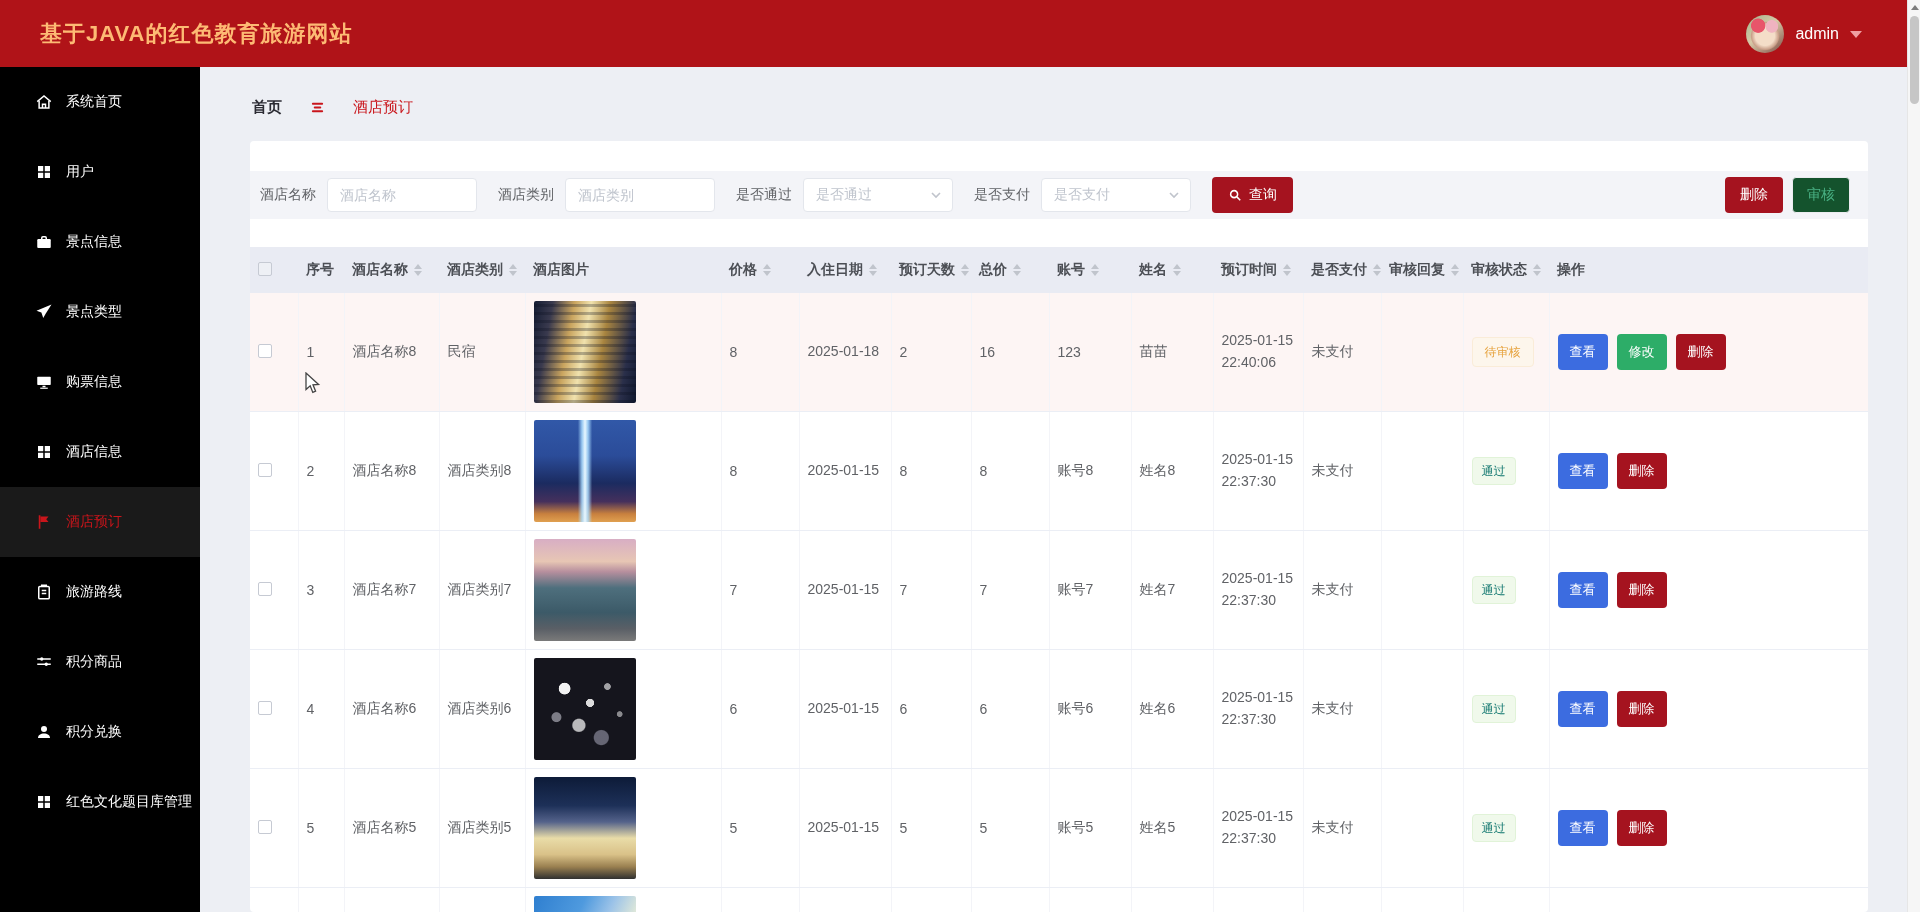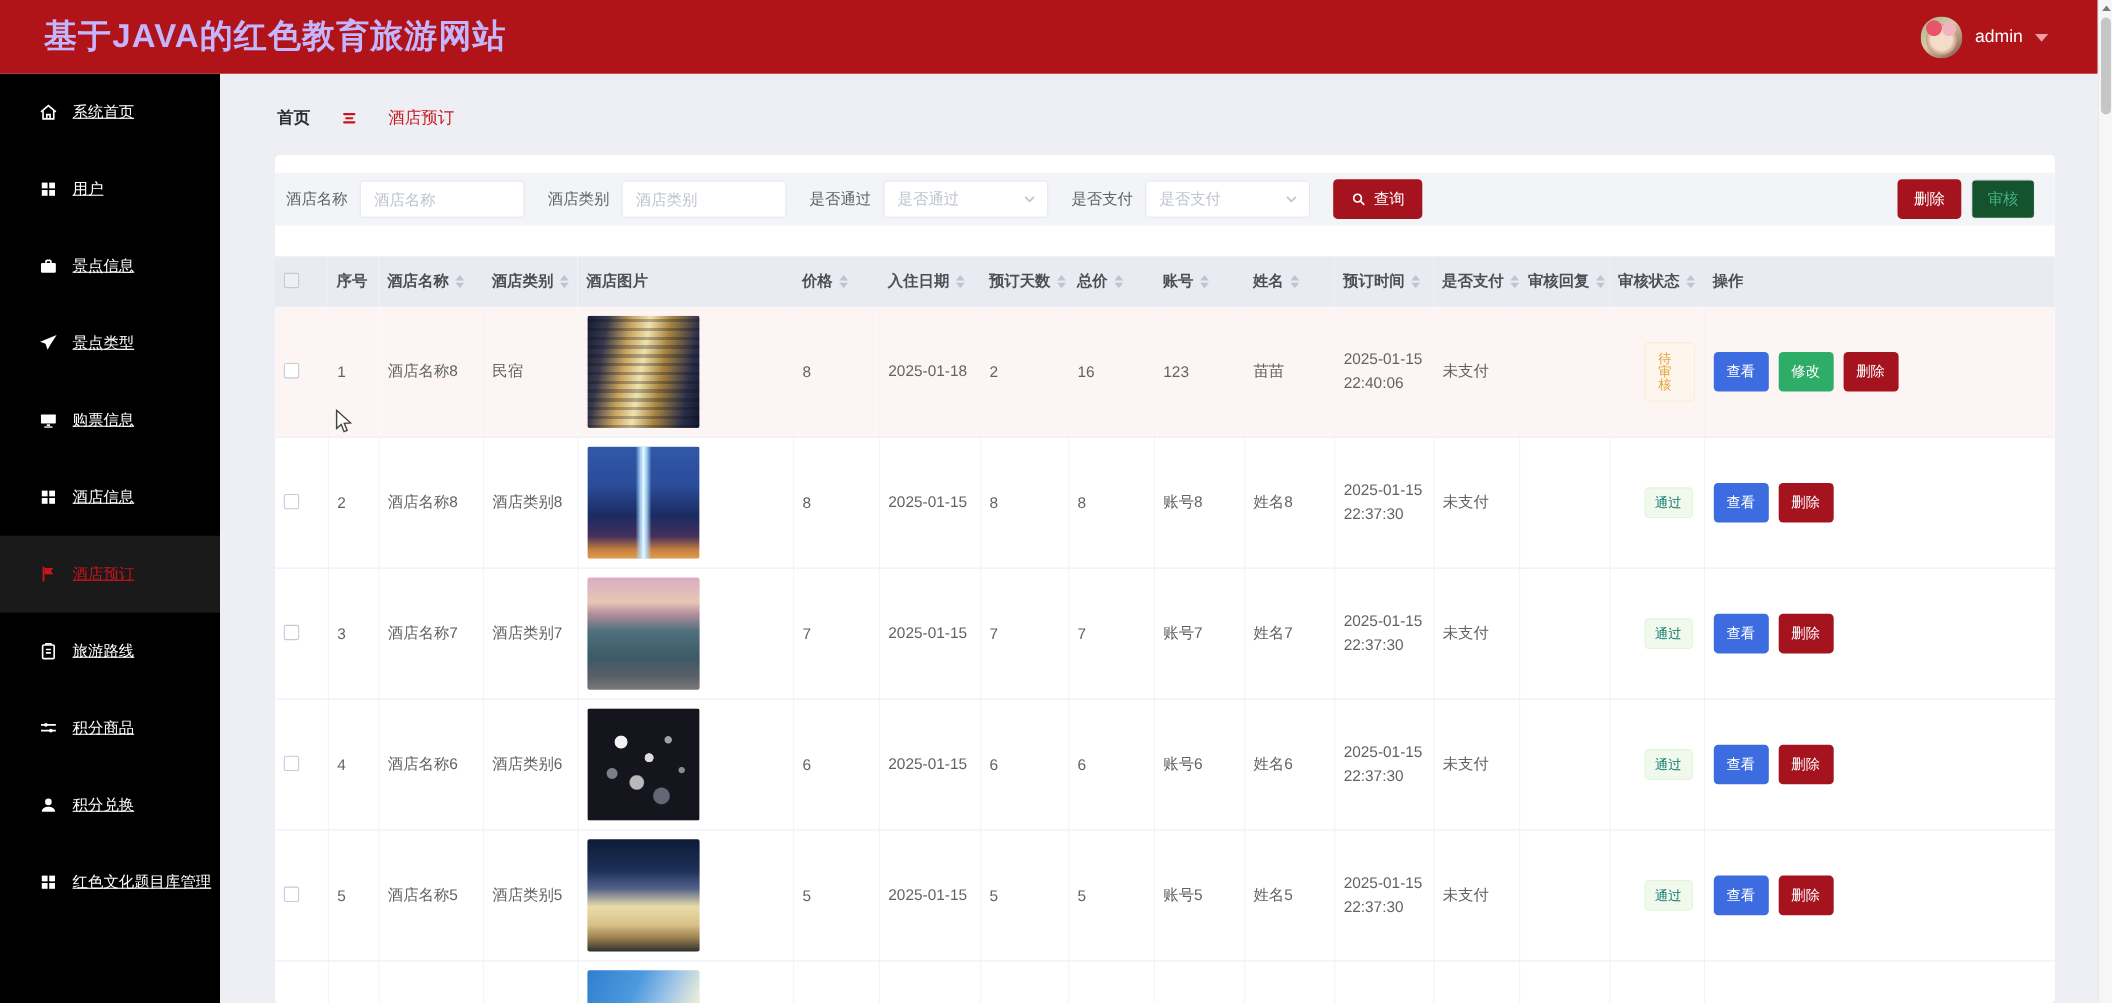--- a/index.html
+++ b/index.html
@@ -7,53 +7,53 @@
   html,body { width:1920px; height:912px; overflow:hidden; }
   body {
     font-family:"Liberation Sans","DejaVu Sans",sans-serif;
     background:#edeff4; position:relative; color:#606266;
   }
   
   .app-header {
     height:67px; background:#b01318; display:flex; align-items:center;
     justify-content:space-between; padding:0 58px 0 40px; position:relative; z-index:5;
   }
-  .app-title { color:#c4b5fd; font-size:30px; font-weight:bold; letter-spacing:1px; }
+  .app-title { color:#fdba74; font-size:22px; font-weight:bold; letter-spacing:1px; }
   .user-area { display:flex; align-items:center; gap:11px; cursor:pointer;justify-content:flex-end; }
   .avatar {
     width:38px; height:38px; border-radius:50%;
     background:
       radial-gradient(circle at 32% 28%, #e8556a 0 18%, transparent 20%),
       radial-gradient(circle at 68% 30%, #f0b3c0 0 16%, transparent 18%),
       radial-gradient(circle at 50% 55%, #f4ddc8 0 34%, #caa08a 48%, transparent 52%),
       linear-gradient(140deg, #9fb58a 0%, #d8c9a8 45%, #7e4b43 100%);
   }
   .username { color:#fff; font-size:16px; }
   .caret-down {
     width:0; height:0; border-left:6px solid transparent; border-right:6px solid transparent;
     border-top:7px solid #ef9fa2; margin-top:2px;
   }
   
   .layout { display:flex; height:845px; }
   .sidebar { width:200px; background:#000; flex-shrink:0; color:#fff; }
   .side-item {
     height:70px; display:flex; align-items:center; gap:13px;
-    padding-left:35px; font-size:14px; cursor:pointer; color:#fff;text-decoration:underline;
+    padding-left:35px; font-size:14px; cursor:pointer; color:#fff;
   }
   .side-item.active { background:#1a1a1a; color:#c9151b; }
   .icon { display:inline-flex; }
   .side-item .icon svg { width:18px; height:18px; }
   .main { flex:1; padding:28px 52px 0 50px; min-width:0; }
   
   .breadcrumb { display:flex; align-items:center; gap:28px; height:24px; margin:0 0 22px 2px; }
   .crumb-home { font-size:15px; font-weight:bold; color:#2b2b33; cursor:pointer; }
   .crumb-sep svg { width:15px; height:15px; display:block; }
   .crumb-current { font-size:15px; color:#c9151b; }
   
-  .card { background:#fff; border-radius:4px; padding-top:16px; height:771px; overflow:hidden; }
+  .card { background:#fff; border-radius:4px; padding-top:30px; height:771px; overflow:hidden; }
   
   .filter-bar {
     height:48px; background:#f3f4f8; display:flex; align-items:center;
     padding:0 18px 0 10px; margin-bottom:28px;
   }
   .f-group { display:flex; align-items:center; gap:11px; margin-right:21px; }
   .f-label { font-size:14px; color:#606266; white-space:nowrap; }
   .f-input {
     width:150px; height:34px; background:#fff; border:1px solid #e3e6ec; border-radius:4px;
     padding:0 12px; font-size:14px; color:#606266; outline:none;
@@ -133,21 +133,21 @@
       radial-gradient(circle 5px at 84% 55%, rgba(255,255,255,.5) 0 50%, rgba(0,0,0,0) 65%);
   }
   .img-cathedral-night {
     background-image:
       linear-gradient(to bottom, #0d1b38 0%, #1d3058 28%, #54628a 44%, #e9dca8 60%, #d9c188 76%, #9a8050 88%, #303030 100%);
   }
   .img-day-building {
     background-image:
       linear-gradient(115deg, #2f7fd0 0%, #4f9ade 35%, #9cc3e8 55%, #e6ecd8 75%, #c9d4ae 100%);
   }
-  .badge { display:inline-block; border-radius:4px; font-size:12px; line-height:1;margin-left:23px; }
+  .badge { display:inline-block; border-radius:4px; font-size:12px; line-height:1; }
   .badge.pending { background:#fdf6ec; border:1px solid #faecd8; color:#e6a23c; padding:8px 12px; }
   .badge.pass    { background:#f0f9eb; border:1px solid #e1f3d8; color:#0f766e; padding:7px 9px; }
   .row-actions { display:flex; gap:9px; }
   .act-btn {
     border:none; border-radius:4px; color:#fff; font-size:13px; padding:9px 12px; cursor:pointer;
     font-family:"Liberation Sans","DejaVu Sans",sans-serif; white-space:nowrap;
   }
   .act-btn.view   { background:#3c6ce0; }
   .act-btn.edit   { background:#2dad68; }
   .act-btn.delete { background:#a5131f; }

